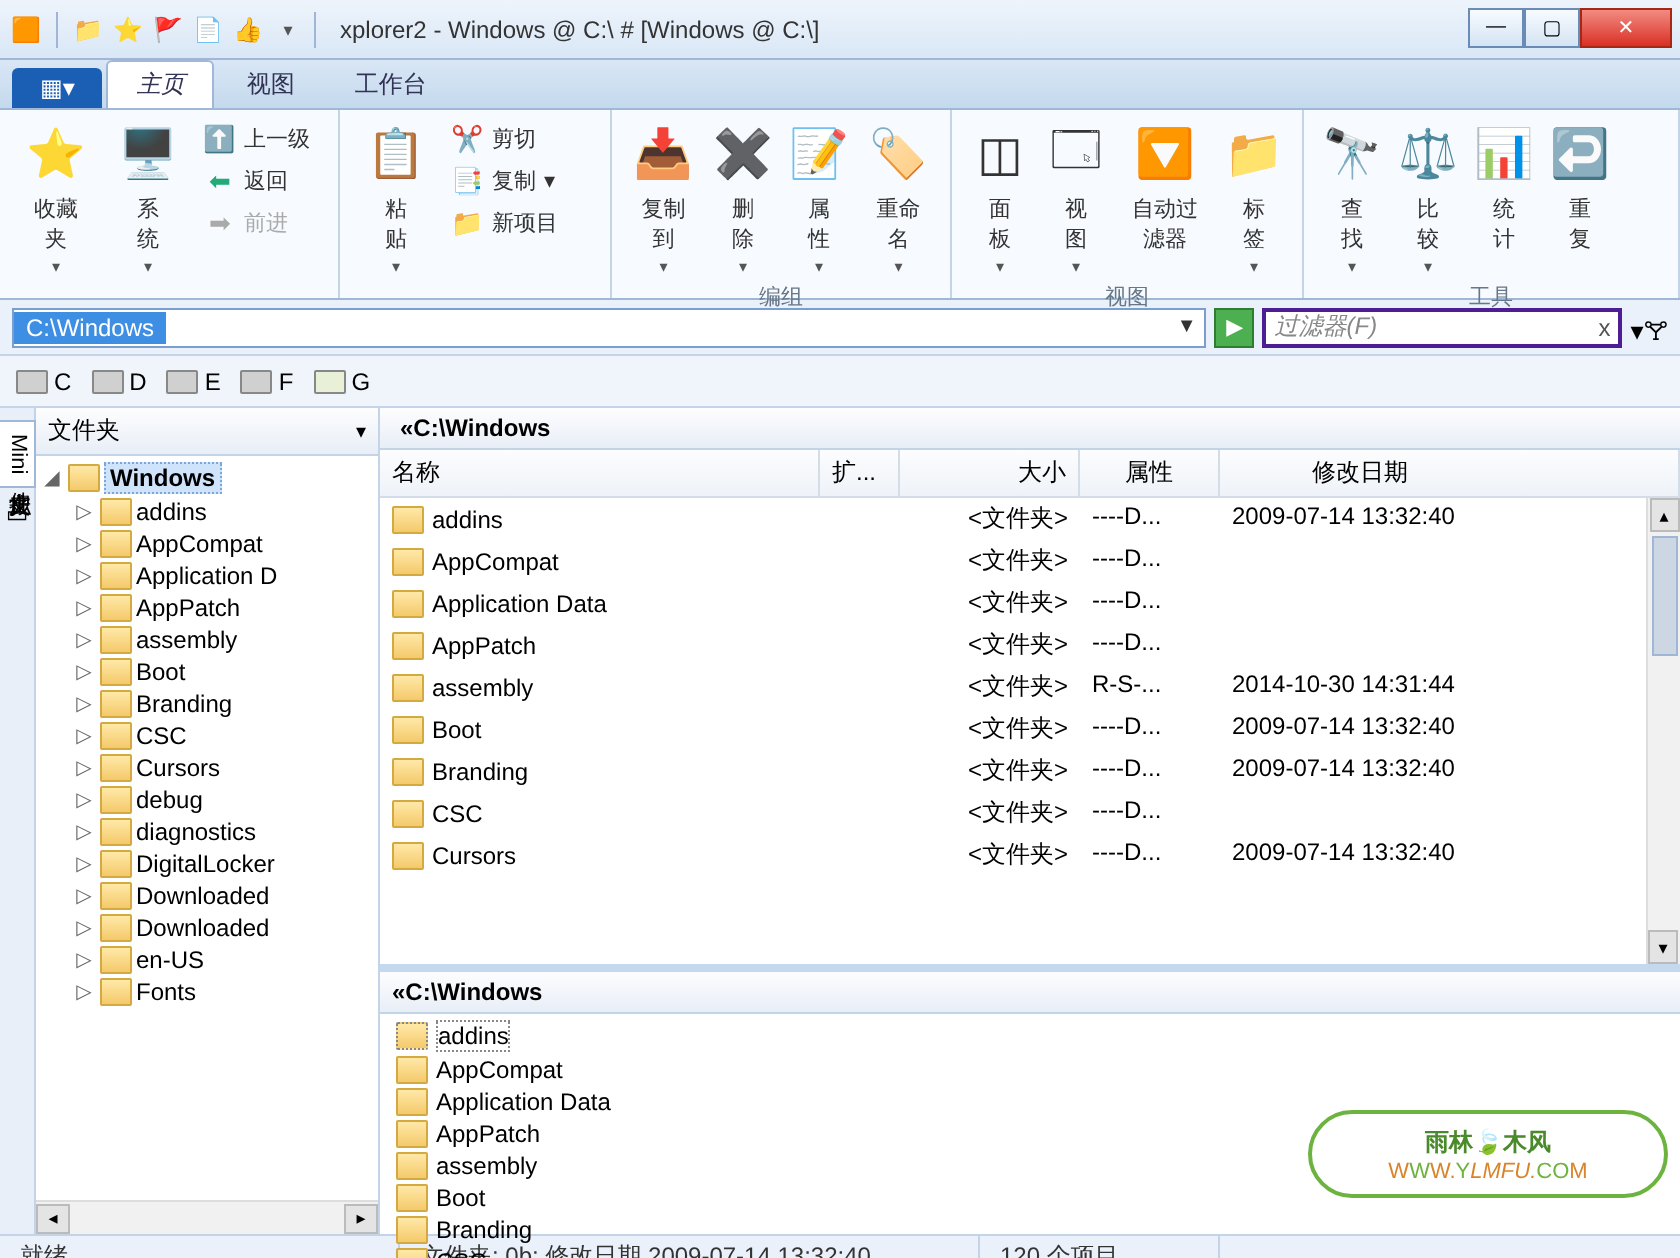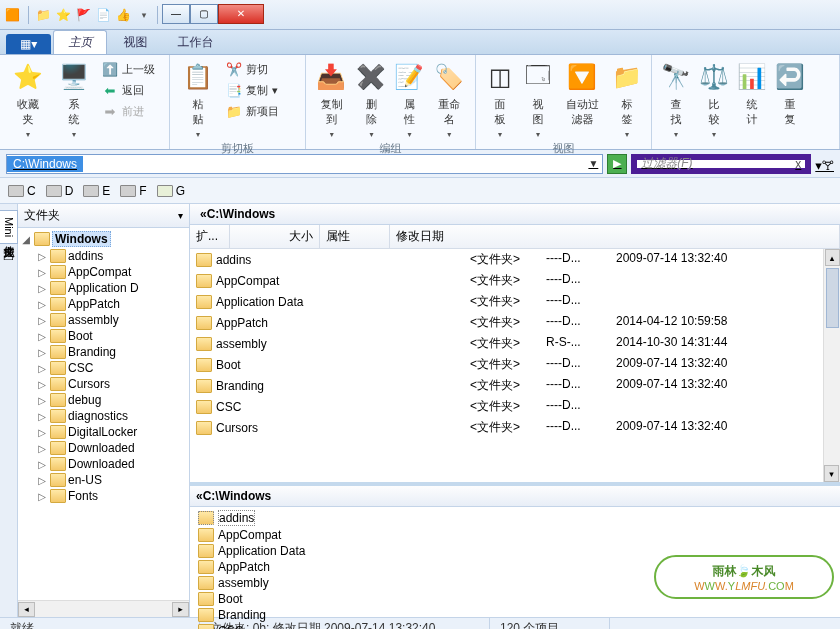--- a/index.html
+++ b/index.html
@@ -27,26 +27,26 @@
 .rgroup .items { flex:1; display:flex; align-items:flex-start; gap:2px; }
 .rgroup .label { text-align:center; font-size:11px; color:#678; padding:2px 0; }
 .bigbtn { width:44px; text-align:center; font-size:11px; color:#333; padding-top:2px; }
 .bigbtn .ic { width:36px; height:36px; margin:0 auto 2px; display:flex; align-items:center; justify-content:center; font-size:24px; }
 .bigbtn .arrow::after { content:"▾"; font-size:8px; color:#555; }
 .smallcol { display:flex; flex-direction:column; gap:1px; padding-top:2px; }
 .smallbtn { display:flex; align-items:center; gap:4px; font-size:11px; color:#333; padding:2px 4px; white-space:nowrap; }
 .smallbtn .sic { width:16px; height:16px; display:flex; align-items:center; justify-content:center; font-size:13px; }
 
 
-.addrrow { height:28px; background:#eaf1fa; display:flex; align-items:center; padding:0 6px; gap:4px; border-bottom:1px solid #c4d4e8;text-decoration:underline; }
+.addrrow { height:28px; background:#eaf1fa; display:flex; align-items:center; padding:0 6px; gap:4px; border-bottom:1px solid #c4d4e8; }
 .addrbox { flex:1; background:#fff; border:1px solid #7a9ecf; height:20px; display:flex; align-items:center; }
 .addrbox .path { background:#3e8fe4; color:#fff; padding:1px 6px; font-size:12px; }
 .addrbox .dd { margin-left:auto; padding:0 4px; color:#333; font-size:10px; }
 .gobtn { width:20px; height:20px; background:#4caf50; border:1px solid #2e7d32; color:#fff; display:flex; align-items:center; justify-content:center; font-size:11px; }
-.filterbox { width:180px; height:20px; background:#fff; border:6px solid #4c1d95; font-size:12px; padding:0 4px; color:#888; font-style:italic; display:flex; align-items:center; }
+.filterbox { width:180px; height:20px; background:#fff; border:2px solid #4c1d95; font-size:12px; padding:0 4px; color:#888; font-style:italic; display:flex; align-items:center; }
 .filterbox .x { margin-left:auto; color:#555; font-style:normal; }
 
 
 .drivebar { height:26px; background:#f0f5fb; display:flex; align-items:center; gap:10px; padding:0 8px; border-bottom:1px solid #c4d4e8; font-size:12px; }
 .drivebar .drv { display:flex; align-items:center; gap:3px; }
 .drvic { width:16px; height:12px; background:#d0d0d0; border:1px solid #888; border-radius:1px; }
 
 
 .mainarea { display:flex; height:413px; }
 .sidebar-tabs { width:18px; background:#e8eff8; border-right:1px solid #c4d4e8; display:flex; flex-direction:column; align-items:center; padding-top:6px; gap:6px; }
@@ -66,21 +66,21 @@
 .hscroll .track { flex:1; }
 
 .rightpanes { flex:1; display:flex; flex-direction:column; }
 .panehdr { background:linear-gradient(#fdfdfe,#e8eef7); border-bottom:1px solid #c4d4e8; font-size:12px; padding:3px 6px; font-weight:bold; display:flex; align-items:center; gap:4px; }
 .panehdr .nav { font-weight:normal; color:#555; }
 .colhdr { display:flex; background:linear-gradient(#fdfdfe,#eef2f8); border-bottom:1px solid #d4dce8; font-size:12px; }
 .colhdr .ch { padding:3px 6px; border-right:1px solid #d4dce8; }
 .listpane { flex:1; background:#fff; overflow:hidden; position:relative; }
 .lrow { display:flex; font-size:12px; padding:1px 0; }
 .lrow .c { padding:1px 6px; overflow:hidden; white-space:nowrap; }
-.c0{width:220px;display:flex;align-items:center;gap:4px;} .c1{width:40px;} .c2{width:90px;text-align:center;} .c3{width:70px;} .c4{width:180px;}
+.c0{width:220px;display:flex;align-items:center;gap:4px;} .c1{width:40px;} .c2{width:90px;text-align:right;} .c3{width:70px;} .c4{width:180px;}
 .vscroll { position:absolute; right:0; top:0; bottom:0; width:17px; background:#f1f1f1; border-left:1px solid #ddd; }
 .vscroll .vb { width:15px; height:17px; background:#e4e4e4; border:1px solid #bbb; display:flex; align-items:center; justify-content:center; font-size:9px; margin:0 auto; }
 .vscroll .thumb { width:13px; height:60px; background:#cdd7e4; border:1px solid #9fb6d4; margin:2px auto; }
 
 .splitbar { height:4px; background:#c4d9ed; cursor:row-resize; }
 
 .iconpane { background:#fff; height:110px; display:flex; flex-direction:column; }
 .iconbody { flex:1; display:flex; flex-wrap:wrap; flex-direction:column; align-content:flex-start; padding:2px 6px; position:relative; }
 .iitem { display:flex; align-items:center; gap:4px; font-size:12px; width:190px; padding:1px 2px; }
 .iitem.sel span{ border:1px dotted #888; }
@@ -103,20 +103,21 @@
     <div class="qbtn">🟧</div>
     <div class="sep"></div>
     <div class="qbtn">📁</div>
     <div class="qbtn">⭐</div>
     <div class="qbtn">🚩</div>
     <div class="qbtn">📄</div>
     <div class="qbtn">👍</div>
     <div class="qbtn" style="font-size:9px;color:#555;">▾</div>
   </div>
   <div class="sep"></div>
+  <div class="title">xplorer2 - Windows @ C:\ # [Windows @ C:\]</div>
   <div class="winbtns">
     <div class="winbtn">—</div>
     <div class="winbtn">▢</div>
     <div class="winbtn close">✕</div>
   </div>
 </div>
 
 <div class="ribbontabs">
   <div class="filetab">
       <span>▦▾</span>
@@ -158,21 +159,20 @@
             <span class="sic">✂️</span>
             <span>剪切</span>
           </div>
         <div class="smallbtn"><span class="sic">📑</span><span>复制</span>▾</div>
         <div class="smallbtn">
             <span class="sic">📁</span>
             <span>新项目</span>
           </div>
       </div>
     </div>
-    <div class="label">剪切板</div>
   </div>
   <div class="rgroup" style="width:170px;">
     <div class="items">
       <div class="bigbtn" style="width:40px;"><div class="ic">📥</div><div style="white-space:pre;">复制
 到</div><span class="arrow"></span></div>
       <div class="bigbtn" style="width:36px;"><div class="ic">✖️</div><div style="white-space:pre;">删
 除</div><span class="arrow"></span></div>
       <div class="bigbtn" style="width:36px;"><div class="ic">📝</div><div style="white-space:pre;">属
 性</div><span class="arrow"></span></div>
       <div class="bigbtn" style="width:40px;"><div class="ic">🏷️</div><div style="white-space:pre;">重命
@@ -206,20 +206,21 @@
           <div class="ic">📊</div>
           <div style="white-space:pre;">统
 计</div>
         </div>
       <div class="bigbtn" style="width:36px;">
           <div class="ic">↩️</div>
           <div style="white-space:pre;">重
 复</div>
         </div>
     </div>
+    <div class="label">工具</div>
   </div>
 </div>
 
 <div class="addrrow">
   <div class="addrbox">
     <span class="path">C:\Windows</span>
     <span class="dd">▼</span>
   </div>
   <div class="gobtn">▶</div>
   <div class="filterbox">
@@ -354,24 +355,25 @@
         <div class="track"></div>
         <div class="btn">▸</div>
       </div>
   </div>
   <div class="rightpanes">
     <div class="panehdr">
         <span class="nav"></span>
         <span>«C:\Windows</span>
       </div>
     <div class="colhdr">
+      <div class="ch" style="width:220px;">名称</div>
       <div class="ch" style="width:40px;">扩...</div>
       <div class="ch" style="width:90px;text-align:right;">大小</div>
-      <div class="ch" style="width:70px;">属性</div>
-      <div class="ch" style="flex:1;">修改日期</div>
+      <div class="ch" style="width:70px;text-align:center;">属性</div>
+      <div class="ch" style="flex:1;margin-left:40px;">修改日期</div>
     </div>
     <div class="listpane" id="listpane" style="flex:1.4;">
       <div class="vscroll">
           <div class="vb">▴</div>
           <div class="thumb"></div>
           <div class="vb" style="position:absolute;bottom:0;">▾</div>
         </div>
     <div class="lrow">
           <div class="c c0"><span class="fold"></span>addins</div>
           <div class="c c1"></div>
@@ -389,21 +391,20 @@
           <div class="c c0"><span class="fold"></span>Application Data</div>
           <div class="c c1"></div>
           <div class="c c2">&lt;文件夹&gt;</div>
           <div class="c c3">----D...</div>
         </div>
         <div class="lrow">
           <div class="c c0"><span class="fold"></span>AppPatch</div>
           <div class="c c1"></div>
           <div class="c c2">&lt;文件夹&gt;</div>
           <div class="c c3">----D...</div>
-          <div class="c c4">2014-04-12 10:59:58</div>
         </div>
         <div class="lrow">
           <div class="c c0"><span class="fold"></span>assembly</div>
           <div class="c c1"></div>
           <div class="c c2">&lt;文件夹&gt;</div>
           <div class="c c3">R-S-...</div>
           <div class="c c4">2014-10-30 14:31:44</div>
         </div>
         <div class="lrow">
           <div class="c c0"><span class="fold"></span>Boot</div>

